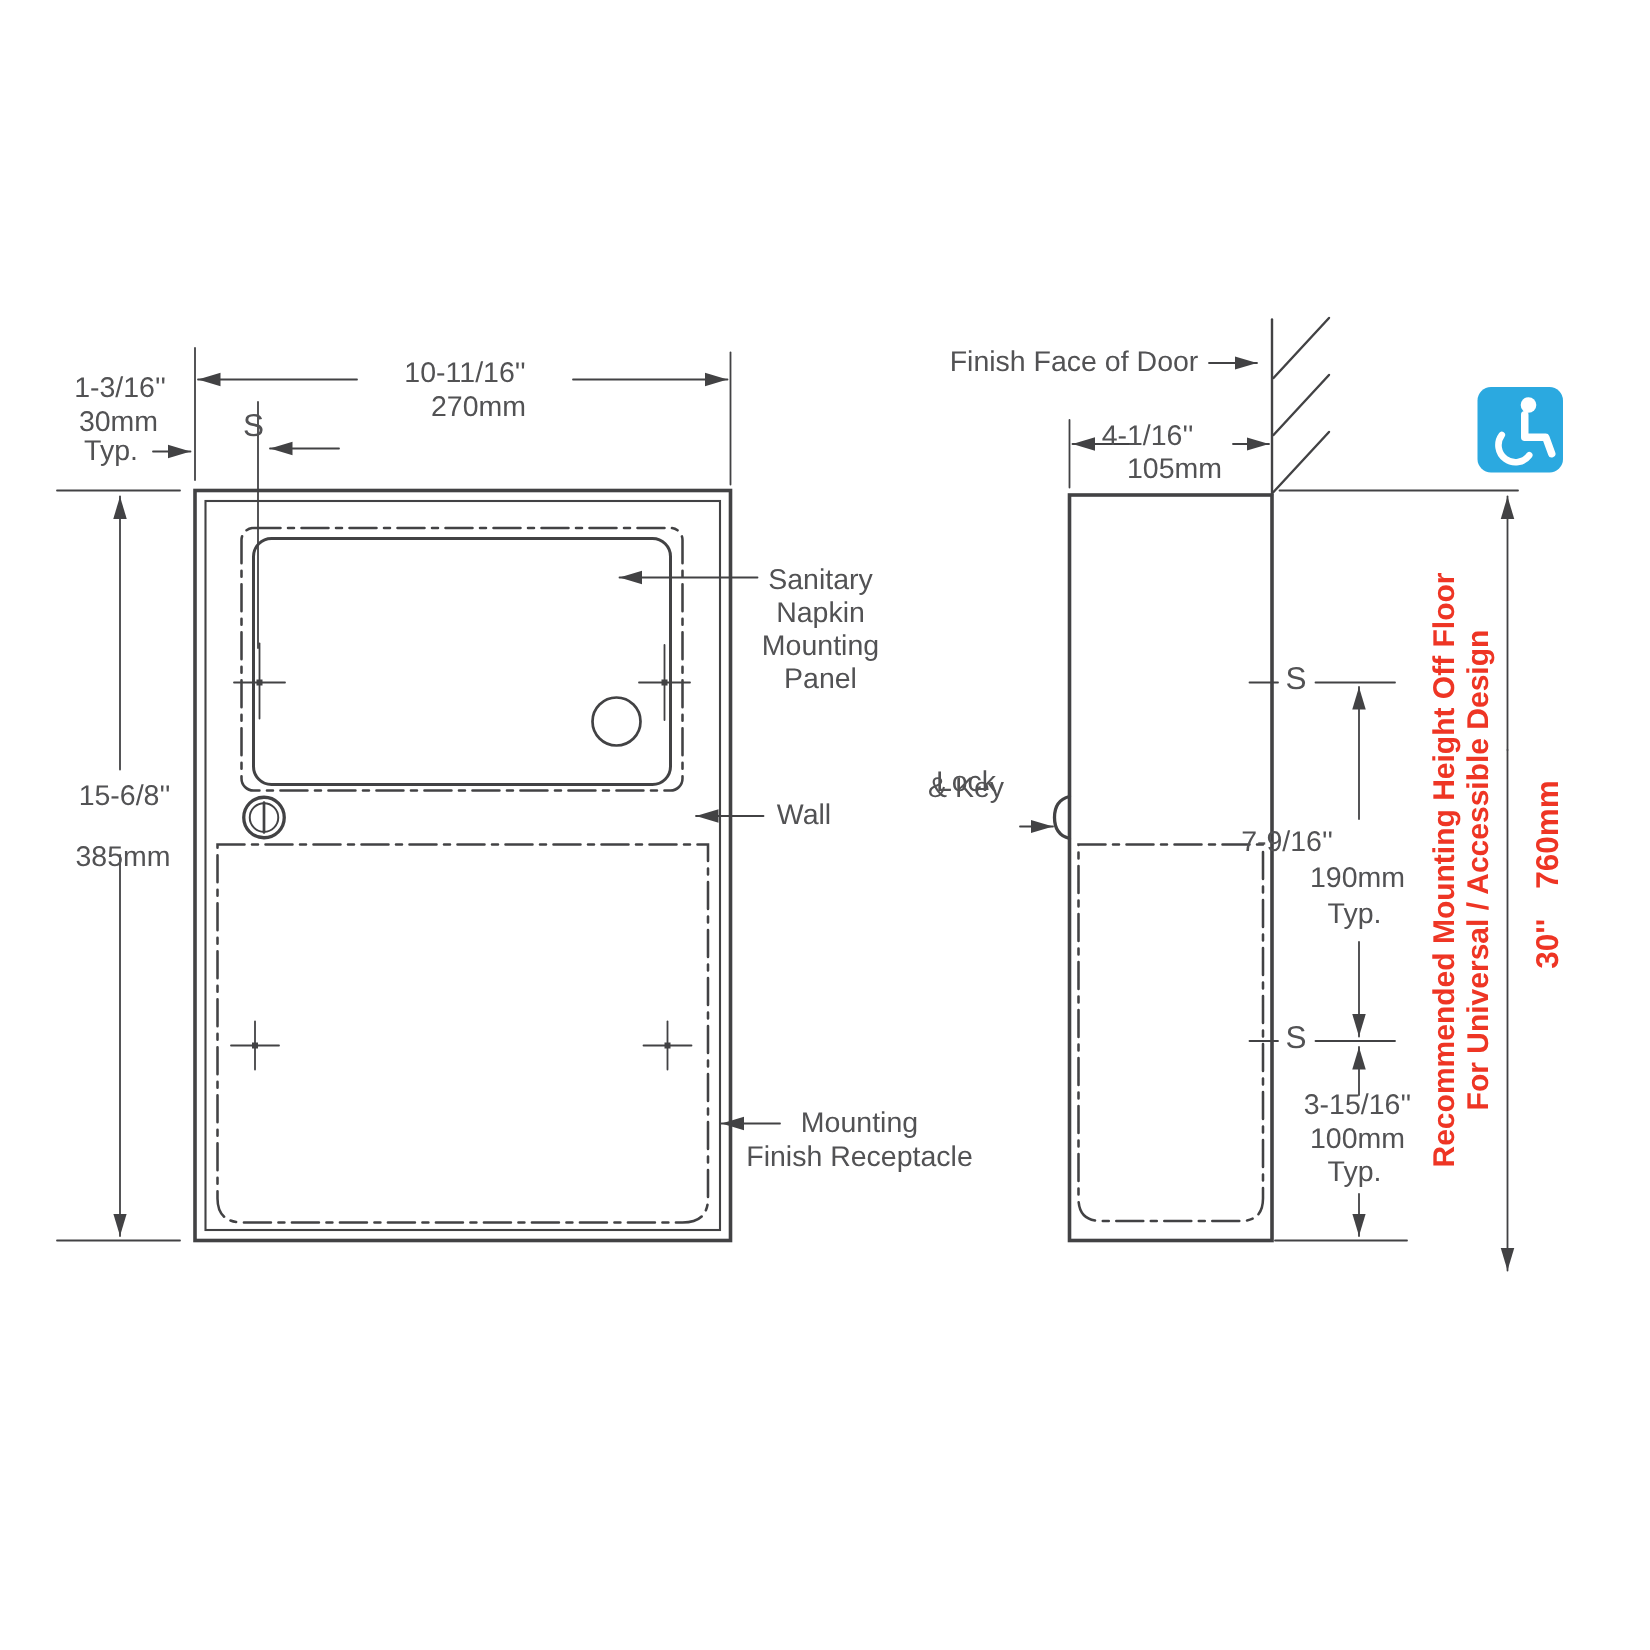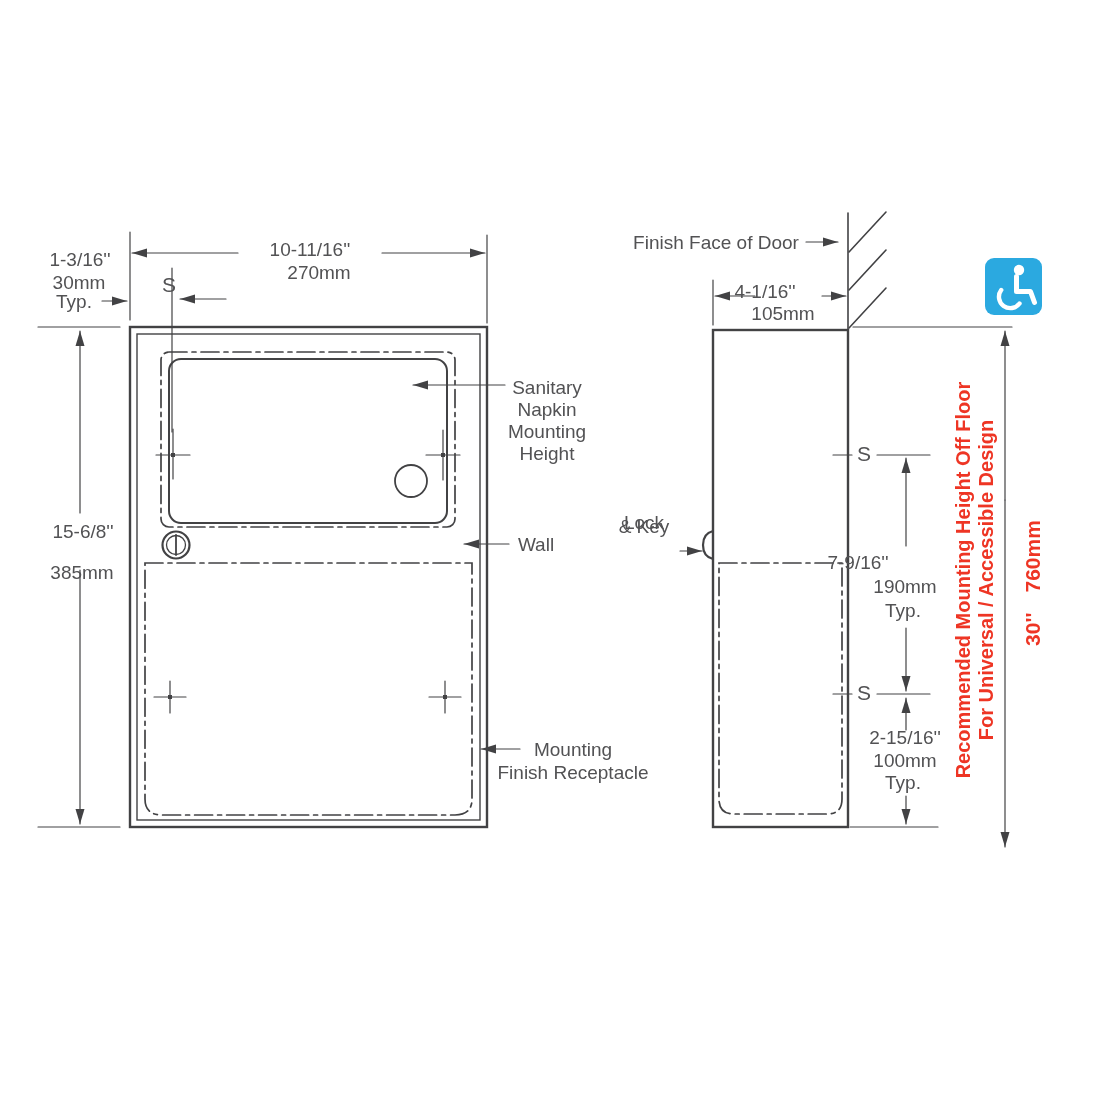--- a/index.html
+++ b/index.html
@@ -146,36 +146,36 @@
   <div class="lbl" style="left:80px;top:259px">1-3/16''</div>
   <div class="lbl" style="left:79px;top:282px">30mm</div>
   <div class="lbl" style="left:74px;top:301px">Typ.</div>
   <div class="lbl s-lbl" style="left:169px;top:284px">S</div>
   <div class="lbl" style="left:83px;top:531px">15-6/8''</div>
   <div class="lbl" style="left:82px;top:572px">385mm</div>
 
   <div class="lbl" style="left:547px;top:387px">Sanitary</div>
   <div class="lbl" style="left:547px;top:409px">Napkin</div>
   <div class="lbl" style="left:547px;top:431px">Mounting</div>
-  <div class="lbl" style="left:547px;top:453px">Height</div>
+  <div class="lbl" style="left:547px;top:453px">Panel</div>
   <div class="lbl" style="left:536px;top:544px">Wall</div>
   <div class="lbl" style="left:573px;top:749px">Mounting</div>
   <div class="lbl" style="left:573px;top:772px">Finish Receptacle</div>
 
   <div class="lbl" style="left:716px;top:242px">Finish Face of Door</div>
   <div class="lbl" style="left:765px;top:291px">4-1/16''</div>
   <div class="lbl" style="left:783px;top:313px">105mm</div>
   <div class="lbl" style="left:644px;top:522px">Lock</div>
   <div class="lbl" style="left:644px;top:526px">&amp; Key</div>
   <div class="lbl s-lbl" style="left:864px;top:453px">S</div>
   <div class="lbl s-lbl" style="left:864px;top:692px">S</div>
   <div class="lbl" style="left:858px;top:562px">7-9/16''</div>
   <div class="lbl" style="left:905px;top:586px">190mm</div>
   <div class="lbl" style="left:903px;top:610px">Typ.</div>
-  <div class="lbl" style="left:905px;top:737px">2-15/16''</div>
+  <div class="lbl" style="left:905px;top:737px">3-15/16''</div>
   <div class="lbl" style="left:905px;top:760px">100mm</div>
   <div class="lbl" style="left:903px;top:782px">Typ.</div>
 
   <div class="lbl red rot" id="mounting-note" style="left:975px;top:580px">
     <span style="display:block">Recommended Mounting Height Off Floor</span>
     <span style="display:block">For Universal / Accessible Design</span>
   </div>
   <div class="lbl red rot" id="mounting-height" style="left:1032px;top:583px">
     <span>30''</span><span class="gap"></span><span>760mm</span>
   </div>

